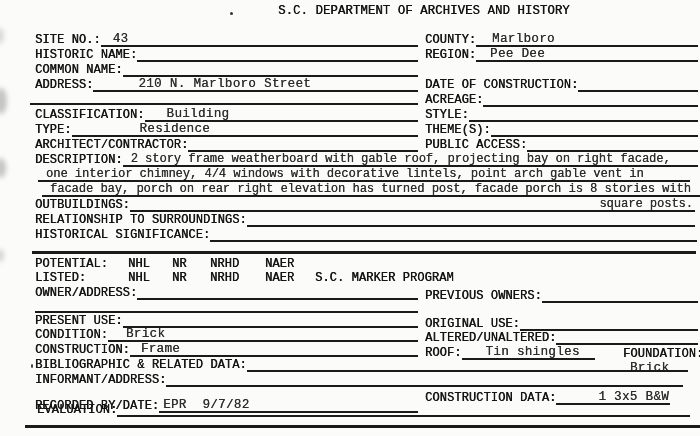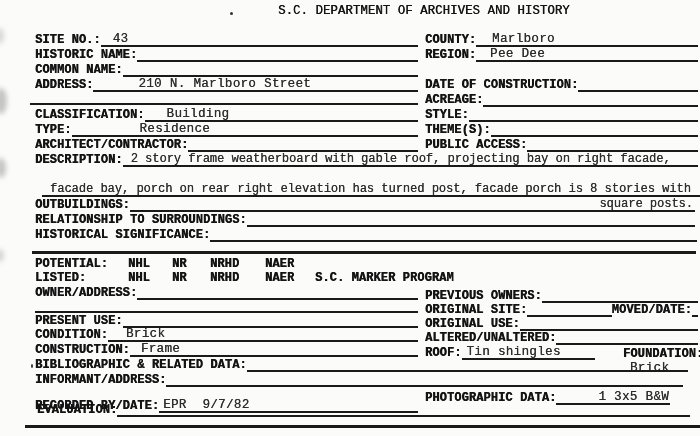--- a/index.html
+++ b/index.html
@@ -18,21 +18,21 @@
 
   
   .row {
     position: absolute;
     display: flex;
     align-items: flex-end;
     height: 14px;
   }
   .lbl {
     font-size: 12px;
-    font-weight: bold;
+    font-weight: normal;
     letter-spacing: 0.1px;
     line-height: 13px;
     white-space: pre;
     text-shadow: 0.4px 0 0 currentColor;
   }
   .val {
     position: relative;
     flex: 1 1 auto;
     height: 100%;
     border-bottom: 2px solid #1a1a1a;
@@ -183,20 +183,25 @@
     <span class="val"></span>
   </div>
 
   <div class="row" style="left:35px; top:153px; width:663px">
     <span class="lbl">DESCRIPTION:</span>
     <span class="val">
         <span class="v sm" style="margin-left:8px">2 story frame weatherboard with gable roof, projecting bay on right facade,</span>
       </span>
   </div>
 
+  <div class="row" style="left:38px; top:168px; width:652px">
+    <span class="val">
+        <span class="v sm" style="margin-left:8px">one interior chimney, 4/4 windows with decorative lintels, point arch gable vent in</span>
+      </span>
+  </div>
 
   <div class="row" style="left:42px; top:183px; width:658px">
     <span class="val">
         <span class="v sm" style="margin-left:8px">facade bay, porch on rear right elevation has turned post, facade porch is 8 stories with</span>
       </span>
   </div>
 
   <div class="row" style="left:35px; top:198px; width:660px">
     <span class="lbl">OUTBUILDINGS:</span>
     <span class="val end" style="padding-right:2px">
@@ -237,26 +242,20 @@
     <span class="lbl">OWNER/ADDRESS:</span>
     <span class="val"></span>
   </div>
   <div class="rule" style="left:35px; top:311px; width:383px"></div>
 
   <div class="row" style="left:425px; top:289px; width:273px">
     <span class="lbl">PREVIOUS OWNERS:</span>
     <span class="val"></span>
   </div>
 
-  <div class="row" style="left:425px; top:303px; width:273px">
-    <span class="lbl">ORIGINAL SITE:</span>
-    <span class="val"></span>
-    <span class="lbl">MOVED/DATE:</span>
-    <span class="val" style="flex:0 0 6px"></span>
-  </div>
 
   <div class="row" style="left:35px; top:314px; width:383px">
     <span class="lbl">PRESENT USE:</span>
     <span class="val"></span>
   </div>
 
   <div class="row" style="left:425px; top:317px; width:273px">
     <span class="lbl">ORIGINAL USE:</span>
     <span class="val"></span>
   </div>
@@ -276,21 +275,21 @@
   <div class="row" style="left:35px; top:343px; width:383px">
     <span class="lbl">CONSTRUCTION:</span>
     <span class="val">
         <span class="v" style="margin-left:11px">Frame</span>
       </span>
   </div>
 
   <div class="row" style="left:425px; top:346px; width:170px">
     <span class="lbl">ROOF:</span>
     <span class="val">
-        <span class="v" style="margin-left:5px">Tin shingles</span>
+        <span class="v" style="margin-left:24px">Tin shingles</span>
       </span>
   </div>
 
   <div class="row" style="left:623px; top:347px; width:80px">
     <span class="lbl">FOUNDATION:</span>
   </div>
   <div class="row" style="left:630px; top:360px; width:60px">
     <span class="v">Brick</span>
   </div>
 
@@ -305,21 +304,21 @@
   </div>
 
   <div class="row" style="left:35px; top:399px; width:383px">
     <span class="lbl">RECORDED BY/DATE:</span>
     <span class="val">
         <span class="v" style="margin-left:4px">EPR  9/7/82</span>
       </span>
   </div>
 
   <div class="row" style="left:425px; top:391px; width:245px">
-    <span class="lbl">PHOTOGRAPHIC DATA:</span>
+    <span class="lbl">CONSTRUCTION DATA:</span>
     <span class="val">
         <span class="v" style="margin-left:42px">1 3x5 B&amp;W</span>
       </span>
   </div>
 
   <div class="row" style="left:37px; top:403px; width:653px">
     <span class="lbl">EVALUATION:</span>
     <span class="val"></span>
   </div>
 

